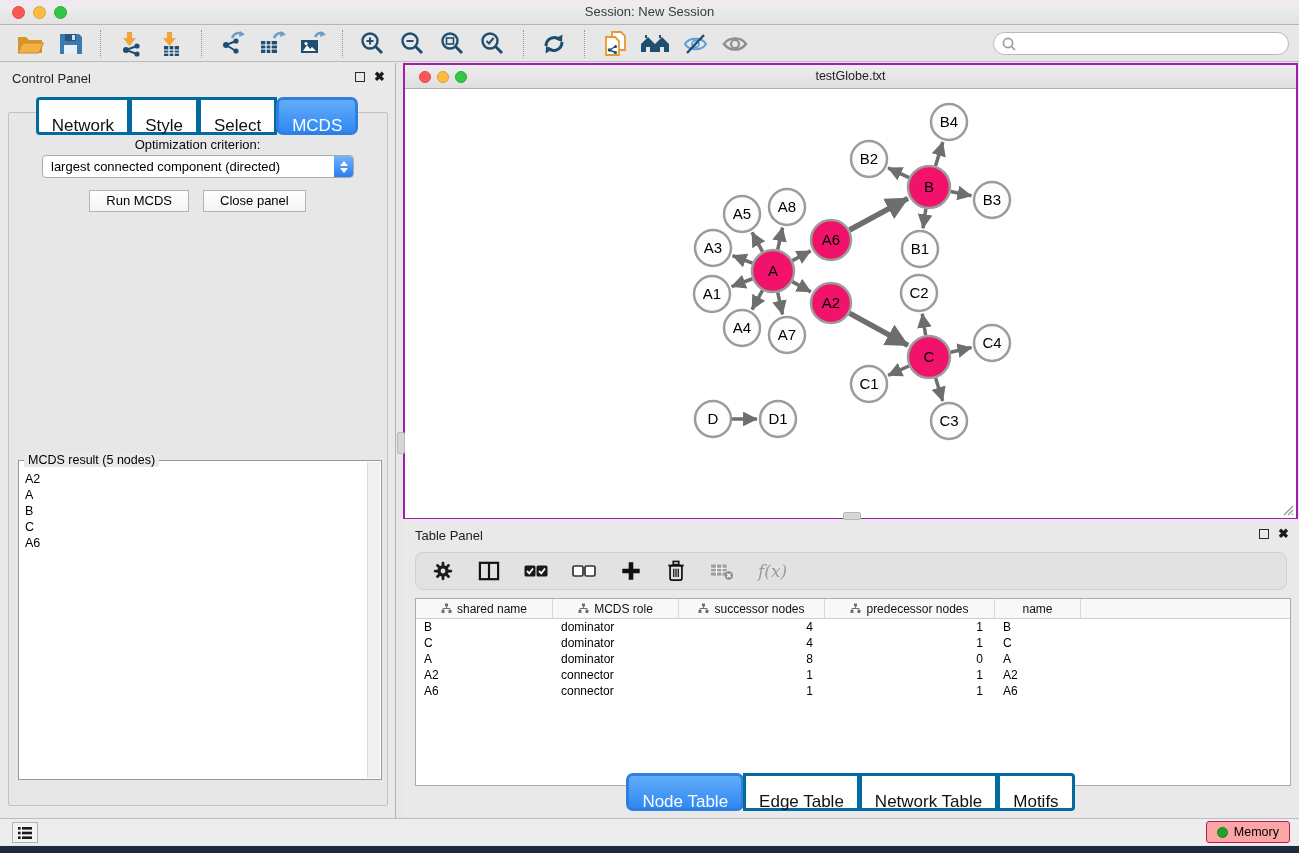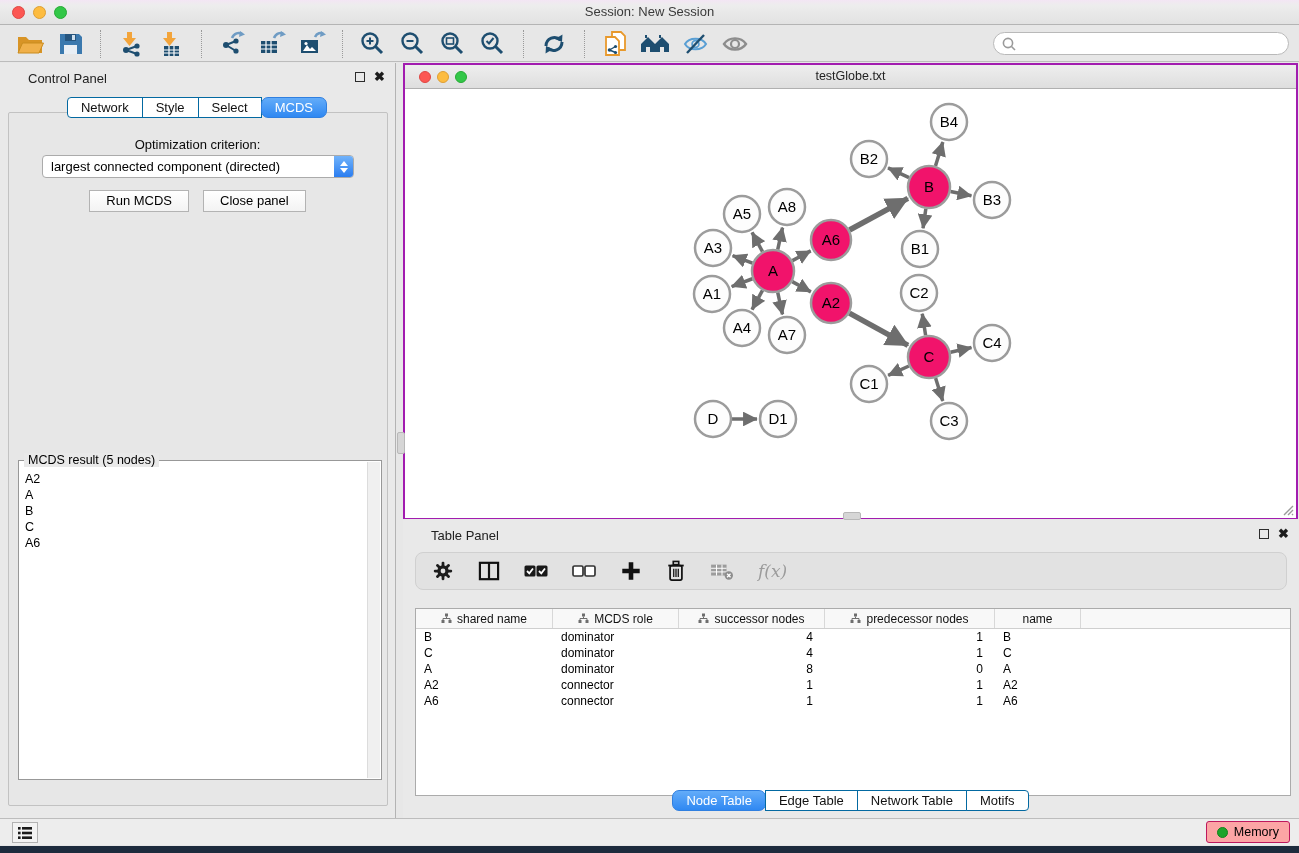--- a/index.html
+++ b/index.html
@@ -26,27 +26,27 @@
   .tb-div { width:1px; height:28px; border-left:1px dotted #9a9a9a; margin:0 10px; }
   .searchbox { margin-left:auto; margin-right:10px; width:296px; height:23px; background:#fff;
     border:1px solid #b9b9b9; border-radius:12px; display:flex; align-items:center; padding-left:7px; }
   .searchbox input { border:none; outline:none; flex:1; height:18px; font-size:12px; background:transparent;
     font-family:"Liberation Sans",sans-serif; }
 
   
   .control-panel { position:absolute; left:0; top:63px; width:396px; height:755px;
     background:#e9e9e9; border-right:1px solid #b3b3b3; }
   .panel-header { position:relative; height:28px; }
-  .panel-header .ph-title { position:absolute; left:28px; top:8px; font-size:13px; color:#222; }
+  .panel-header .ph-title { position:absolute; left:12px; top:8px; font-size:13px; color:#222; }
   .ph-icons { position:absolute; right:10px; top:8px; display:flex; gap:9px; align-items:center; }
   .float-box { width:10px; height:10px; border:1.6px solid #2c2c2c; display:inline-block; }
   .close-x { font-size:13px; font-weight:bold; color:#1c1c1c; line-height:11px; }
   .cp-tabs { position:absolute; top:34px; left:0; width:100%; display:flex; justify-content:center; z-index:2; }
-  .tabseg { height:21px; line-height:19px; padding:0 13px; font-size:13px; background:#fff;
-    border:1px solid #0369a1; margin-left:-1px; color:#111; }
+  .tabseg { height:21px; line-height:19px; padding:16px 13px; font-size:17px; background:#fff;
+    border:3px solid #0369a1; margin-left:-1px; color:#111; }
   .tabseg:first-child { border-radius:4px 0 0 4px; }
   .tabseg:last-child  { border-radius:0 4px 4px 0; }
   .tabseg.active { background:linear-gradient(#63acf9,#2f88f2); border-color:#2f7fe0; color:#fff;border-radius:7px; }
   .cp-body { position:absolute; left:8px; top:49px; width:380px; height:694px;
     border:1px solid #c2c2c2; background:#e7e7e7; border-radius:2px; }
   .opt-label { position:absolute; top:74px; width:100%; text-align:center; font-size:13px; color:#0a0a0a; }
   .dropdown { position:absolute; top:92px; left:42px; width:312px; height:23px; background:#fff;
     border:1px solid #ababab; border-radius:4px; display:flex; align-items:center; }
   .dropdown .dd-text { flex:1; font-size:13px; padding-left:8px; color:#000; white-space:nowrap; overflow:hidden; }
   .dd-stepper { width:19px; height:21px; border-radius:0 3px 3px 0;
@@ -84,21 +84,21 @@
   .split-v { position:absolute; left:843px; top:512px; width:18px; height:8px; background:#d6d6d6;
     border:1px solid #b8b8b8; border-radius:2px; z-index:5; }
 
   
   .table-panel { position:absolute; left:403px; top:520px; width:896px; height:298px; background:#e9e9e9; }
   .tp-toolbar { position:absolute; left:12px; top:32px; width:872px; height:38px; background:#e2e2e2;
     border:1px solid #d0d0d0; border-radius:8px; display:flex; align-items:center; padding-left:16px; gap:24px; }
   .tp-ico { display:flex; align-items:center; justify-content:center; }
   .fx-label { font-family:"DejaVu Serif", serif; font-style:italic; font-size:17px; color:#9b9b9b; }
   .datatable { position:absolute; left:12px; top:78px; width:876px; height:188px; background:#fff;
-    border:1px solid #ababab; overflow:hidden;margin-top:10px; }
+    border:1px solid #ababab; overflow:hidden; }
   .thead { display:grid; grid-template-columns:137px 126px 146px 170px 86px 1fr; height:20px;
     background:#f8f8f8; border-bottom:1px solid #cfcfcf; }
   .hcell { display:flex; align-items:center; justify-content:center; gap:5px; font-size:12px;
     color:#111; border-right:1px solid #d8d8d8; overflow:hidden; }
   .hcell.filler { border-right:none; }
   .trow { display:grid; grid-template-columns:137px 126px 146px 170px 86px 1fr; height:16px; align-items:center; }
   .tcell { font-size:12px; color:#000; white-space:nowrap; overflow:hidden; }
   .tcell.al { padding-left:8px; text-align:left; }
   .tcell.ar { padding-right:12px; text-align:right; }
   .tp-tabs { position:absolute; bottom:7px; width:100%; display:flex; justify-content:center; }

